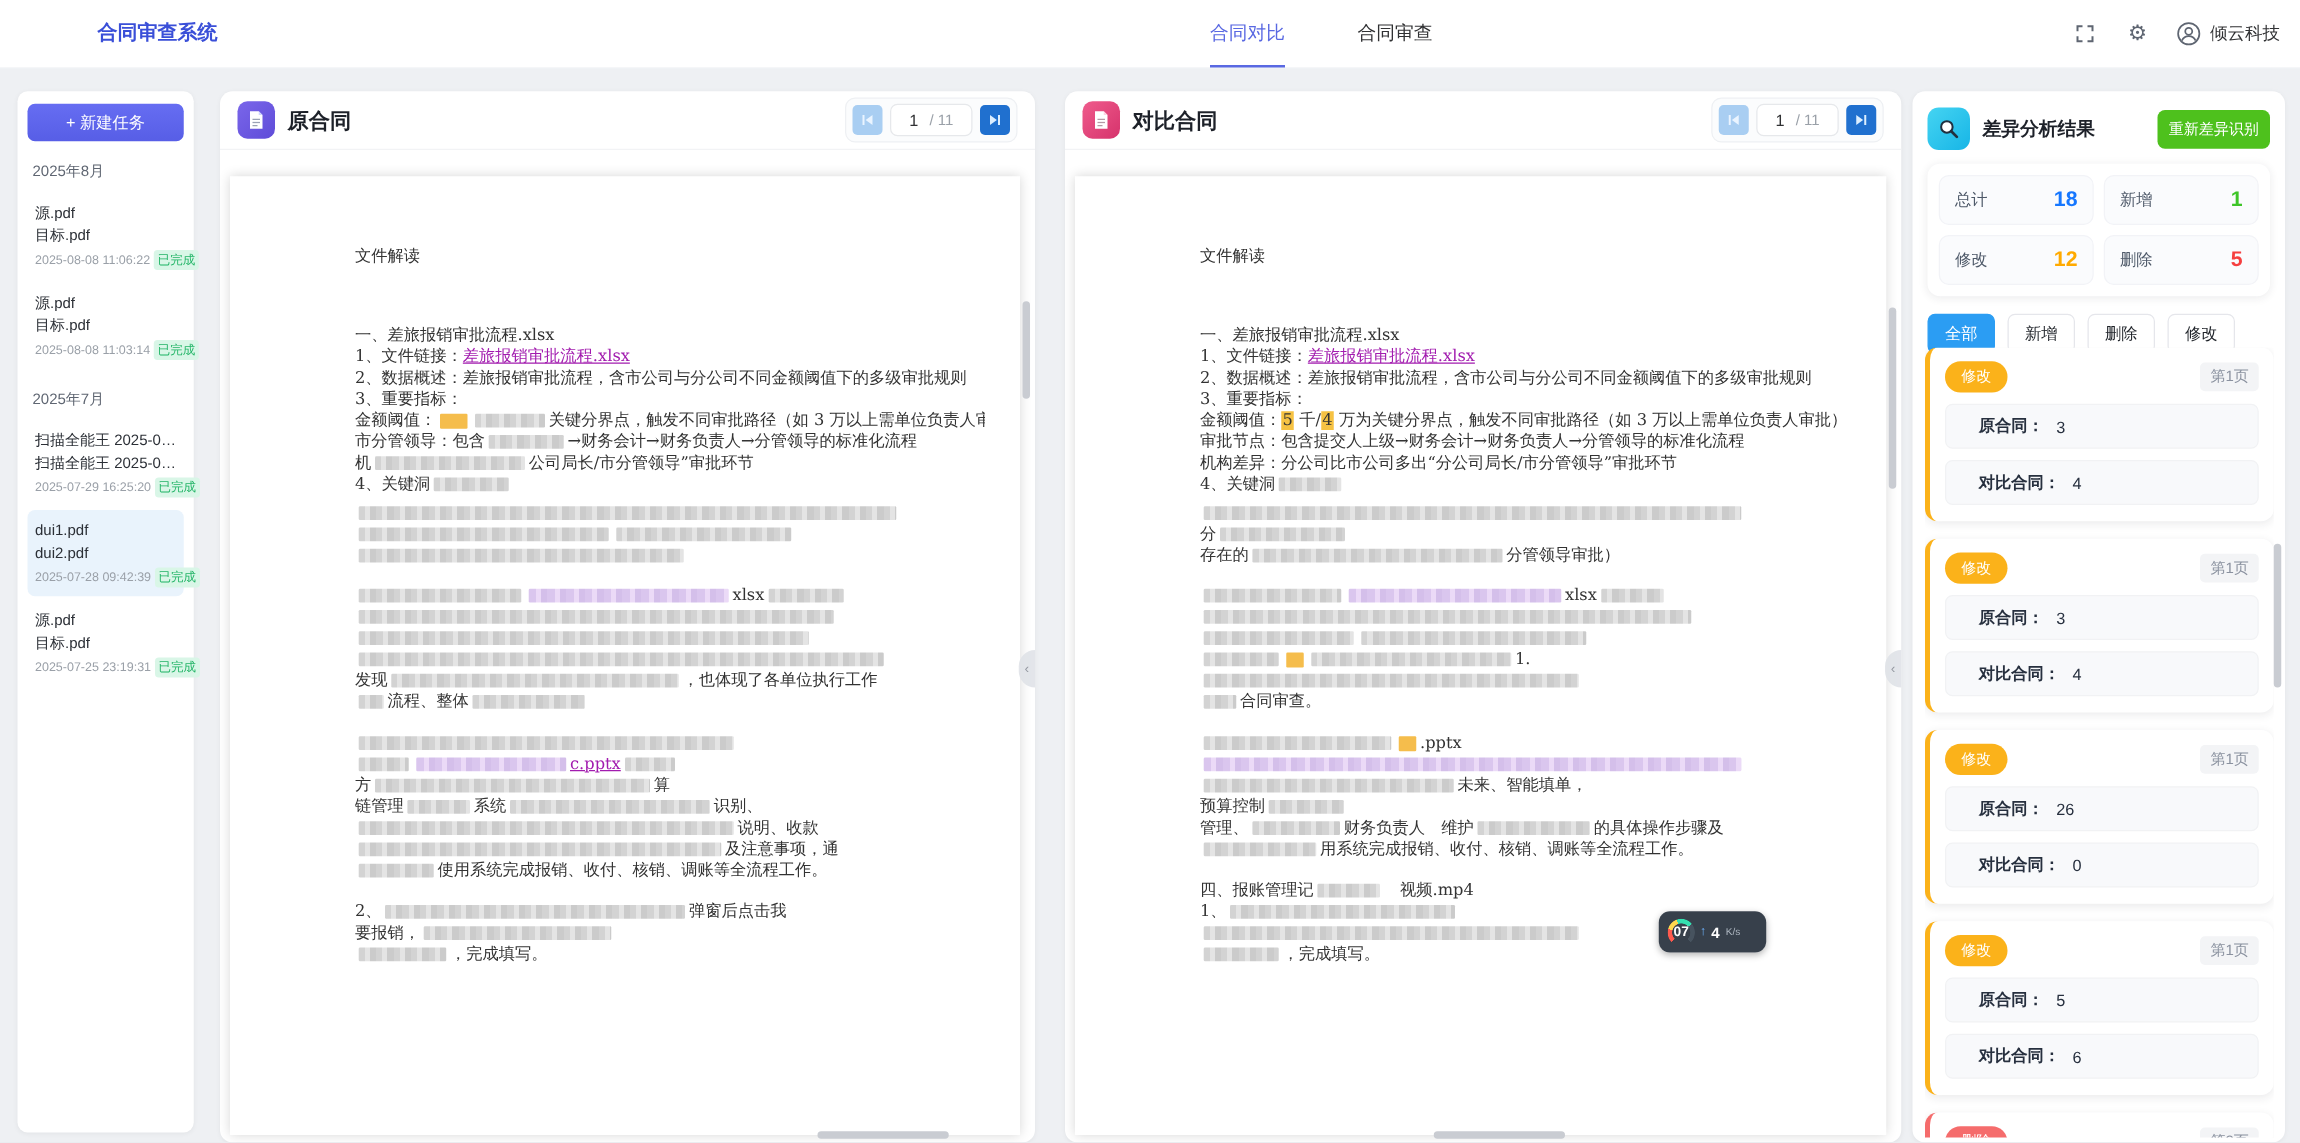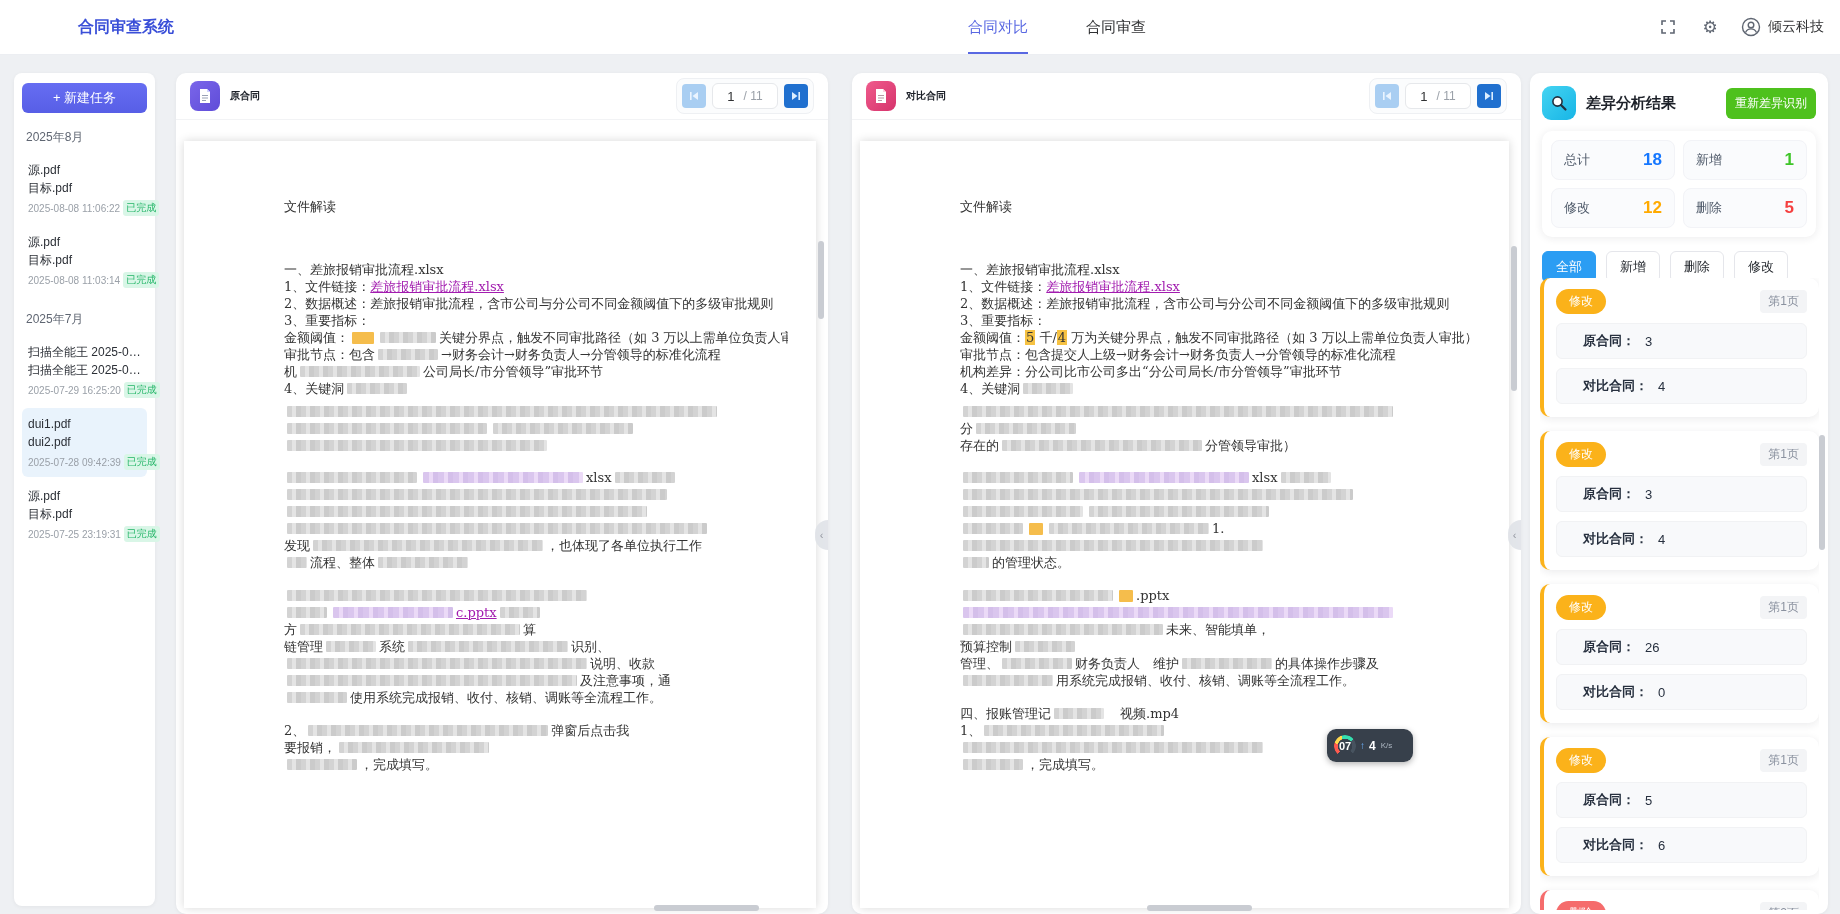--- a/index.html
+++ b/index.html
@@ -32,21 +32,21 @@
   .task-status{font-size:10px;color:#23b567;background:#d9f6e7;padding:1px 3px;border-radius:3px;white-space:nowrap;}
   
   .panel{position:absolute;top:73px;height:841px;background:#fff;border-radius:10px;
          box-shadow:0 1px 4px rgba(0,0,0,.05);}
   .panel-original{left:176px;width:652px;}
   .panel-compare{left:852px;width:669px;}
   .panel-head{height:46px;display:flex;align-items:center;padding:0 14px;border-bottom:1px solid #f2f3f5;}
   .doc-badge{width:30px;height:30px;border-radius:8px;display:flex;align-items:center;justify-content:center;flex:0 0 auto;}
   .doc-badge.purple{background:linear-gradient(135deg,#7a66ea,#5f4cd8);}
   .doc-badge.pink{background:linear-gradient(135deg,#ef5b8c,#d6336c);}
-  .panel-title{font-size:10px;font-weight:bold;color:#1d2129;margin-left:10px;}
+  .panel-title{font-size:17px;font-weight:bold;color:#1d2129;margin-left:10px;}
   .pager{margin-left:auto;display:flex;align-items:center;gap:6px;background:#fbfcfd;border:1px solid #eef0f3;
          border-radius:8px;padding:4px 5px;}
   .pg-btn{width:24px;height:24px;border-radius:4px;display:flex;align-items:center;justify-content:center;cursor:pointer;}
   .pg-prev{background:#a9cef2;}
   .pg-next{background:#2070cf;}
   .pg-box{width:64px;height:24px;background:#fff;border:1px solid #e6e8eb;border-radius:6px;display:flex;
           align-items:center;justify-content:center;gap:9px;}
   .pg-cur{font-size:13px;color:#303133;}
   .pg-total{font-size:12px;color:#9aa0a8;}
   .doc-page{position:absolute;left:8px;right:12px;top:68px;bottom:6px;background:#fff;
@@ -232,21 +232,21 @@
       </div>
     </div>
     <div class="doc-page">
       <div class="doc-content">
           <div class="doc-line"><span class="seg-text">文件解读</span></div>
           <div class="doc-line" style="margin-top: 46px;"><span class="seg-text">一、差旅报销审批流程.xlsx</span></div>
           <div class="doc-line"><span class="seg-text">1、文件链接：</span><span class="seg-link">差旅报销审批流程.xlsx</span></div>
           <div class="doc-line"><span class="seg-text">2、数据概述：差旅报销审批流程，含市公司与分公司不同金额阈值下的多级审批规则</span></div>
           <div class="doc-line"><span class="seg-text">3、重要指标：</span></div>
           <div class="doc-line"><span class="seg-text">金额阈值：</span><span class="seg-blur yellow" style="width: 22px;"></span><span class="seg-blur" style="width: 56px;"></span><span class="seg-text">关键分界点，触发不同审批路径（如 3 万以上需单位负责人审批）</span></div>
-          <div class="doc-line"><span class="seg-text">审批节点：包含</span><span class="seg-blur" style="width: 60px;"></span><span class="seg-text">→财务会计→财务负责人→分管领导的标准化流程</span></div>
+          <div class="doc-line"><span class="seg-text">市分管领导：包含</span><span class="seg-blur" style="width: 60px;"></span><span class="seg-text">→财务会计→财务负责人→分管领导的标准化流程</span></div>
           <div class="doc-line"><span class="seg-text">机</span><span class="seg-blur" style="width: 120px;"></span><span class="seg-text">公司局长/市分管领导”审批环节</span></div>
           <div class="doc-line"><span class="seg-text">4、关键洞</span><span class="seg-blur" style="width: 60px;"></span></div>
           <div class="doc-line" style="margin-top: 6px;"><span class="seg-blur" style="width: 430px;"></span></div>
           <div class="doc-line"><span class="seg-blur" style="width: 200px;"></span><span class="seg-blur" style="width: 140px;"></span></div>
           <div class="doc-line"><span class="seg-blur" style="width: 260px;"></span></div>
           <div class="doc-line" style="margin-top: 15px;"><span class="seg-blur" style="width: 130px;"></span><span class="seg-blur purple" style="width: 160px;"></span><span class="seg-text">xlsx</span><span class="seg-blur" style="width: 60px;"></span></div>
           <div class="doc-line"><span class="seg-blur" style="width: 380px;"></span></div>
           <div class="doc-line"><span class="seg-blur" style="width: 360px;"></span></div>
           <div class="doc-line"><span class="seg-blur" style="width: 420px;"></span></div>
           <div class="doc-line"><span class="seg-text">发现</span><span class="seg-blur" style="width: 230px;"></span><span class="seg-text">，也体现了各单位执行工作</span></div>
@@ -311,21 +311,21 @@
           <div class="doc-line"><span class="seg-text">机构差异：分公司比市公司多出“分公司局长/市分管领导”审批环节</span></div>
           <div class="doc-line"><span class="seg-text">4、关键洞</span><span class="seg-blur" style="width: 50px;"></span></div>
           <div class="doc-line" style="margin-top: 6px;"><span class="seg-blur" style="width: 430px;"></span></div>
           <div class="doc-line"><span class="seg-text">分</span><span class="seg-blur" style="width: 100px;"></span></div>
           <div class="doc-line"><span class="seg-text">存在的</span><span class="seg-blur" style="width: 200px;"></span><span class="seg-text">分管领导审批）</span></div>
           <div class="doc-line" style="margin-top: 15px;"><span class="seg-blur" style="width: 110px;"></span><span class="seg-blur purple" style="width: 170px;"></span><span class="seg-text">xlsx</span><span class="seg-blur" style="width: 50px;"></span></div>
           <div class="doc-line"><span class="seg-blur" style="width: 390px;"></span></div>
           <div class="doc-line"><span class="seg-blur" style="width: 120px;"></span><span class="seg-blur" style="width: 180px;"></span></div>
           <div class="doc-line"><span class="seg-blur" style="width: 60px;"></span><span class="seg-blur yellow" style="width: 14px;"></span><span class="seg-blur" style="width: 160px;"></span><span class="seg-text">1.</span></div>
           <div class="doc-line"><span class="seg-blur" style="width: 300px;"></span></div>
-          <div class="doc-line"><span class="seg-blur" style="width: 26px;"></span><span class="seg-text">的管理状态。</span></div>
+          <div class="doc-line"><span class="seg-blur" style="width: 26px;"></span><span class="seg-text">合同审查。</span></div>
           <div class="doc-line" style="margin-top: 16px;"><span class="seg-blur" style="width: 150px;"></span><span class="seg-blur yellow" style="width: 14px;"></span><span class="seg-text">.pptx</span></div>
           <div class="doc-line"><span class="seg-blur purple" style="width: 430px;"></span></div>
           <div class="doc-line"><span class="seg-blur" style="width: 200px;"></span><span class="seg-text">未来、智能填单，</span></div>
           <div class="doc-line"><span class="seg-text">预算控制</span><span class="seg-blur" style="width: 60px;"></span></div>
           <div class="doc-line"><span class="seg-text">管理、</span><span class="seg-blur" style="width: 70px;"></span><span class="seg-text">财务负责人　维护</span><span class="seg-blur" style="width: 90px;"></span><span class="seg-text">的具体操作步骤及</span></div>
           <div class="doc-line"><span class="seg-blur" style="width: 90px;"></span><span class="seg-text">用系统完成报销、收付、核销、调账等全流程工作。</span></div>
           <div class="doc-line" style="margin-top: 16px;"><span class="seg-text">四、报账管理记</span><span class="seg-blur" style="width: 50px;"></span><span class="seg-text">　视频.mp4</span></div>
           <div class="doc-line"><span class="seg-text">1、</span><span class="seg-blur" style="width: 180px;"></span></div>
           <div class="doc-line"><span class="seg-blur" style="width: 300px;"></span></div>
           <div class="doc-line"><span class="seg-blur" style="width: 60px;"></span><span class="seg-text">，完成填写。</span></div>

